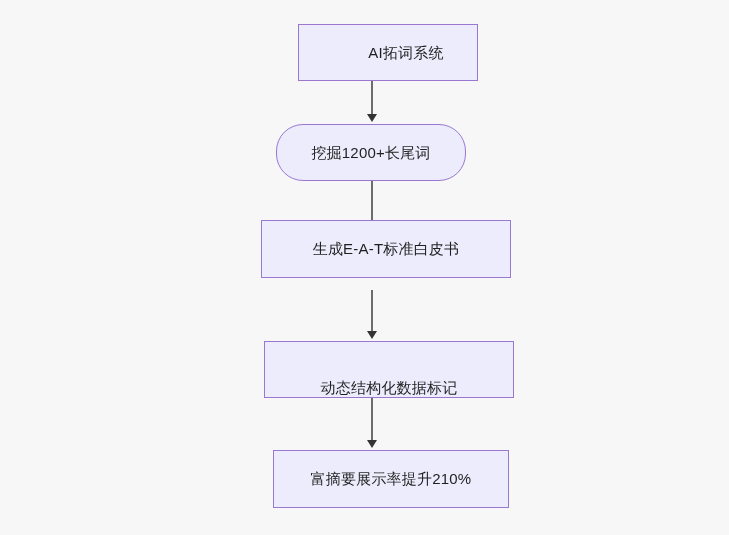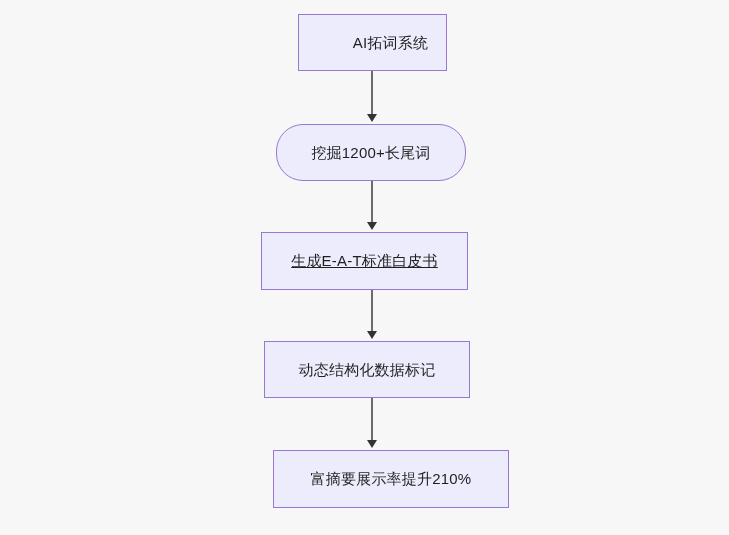--- a/index.html
+++ b/index.html
@@ -59,33 +59,33 @@
 
   <div class="connector" style="left:371px; top:181px; height:43px;"></div>
   <div class="arrowhead" style="left:367px; top:222px;"></div>
 
   <div class="connector" style="left:371px; top:290px; height:43px;"></div>
   <div class="arrowhead" style="left:367px; top:331px;"></div>
 
   <div class="connector" style="left:371px; top:398px; height:44px;"></div>
   <div class="arrowhead" style="left:367px; top:440px;"></div>
 
-  <div class="node" style="left:298px; top:14px; width:149px; height:57px;padding-left:36px;">
+  <div class="node" style="left:298px; top:24px; width:180px; height:57px;padding-left:36px;">
     <span class="node-label">AI拓词系统</span>
   </div>
 
   <div class="node" style="left:276px; top:124px; width:190px; height:57px;border-radius:27px;">
     <span class="node-label">挖掘1200+长尾词</span>
   </div>
 
-  <div class="node" style="left:261px; top:232px; width:207px; height:58px;text-decoration:underline;">
+  <div class="node" style="left:261px; top:220px; width:250px; height:58px;">
     <span class="node-label">生成E-A-T标准白皮书</span>
   </div>
 
-  <div class="node" style="left:264px; top:341px; width:206px; height:57px;">
+  <div class="node" style="left:264px; top:341px; width:250px; height:57px;align-items:flex-end;">
     <span class="node-label">动态结构化数据标记</span>
   </div>
 
   <div class="node" style="left:253px; top:450px; width:236px; height:58px;margin-left:20px;">
     <span class="node-label">富摘要展示率提升210%</span>
   </div>
 
 </div>
 
 </body></html>

